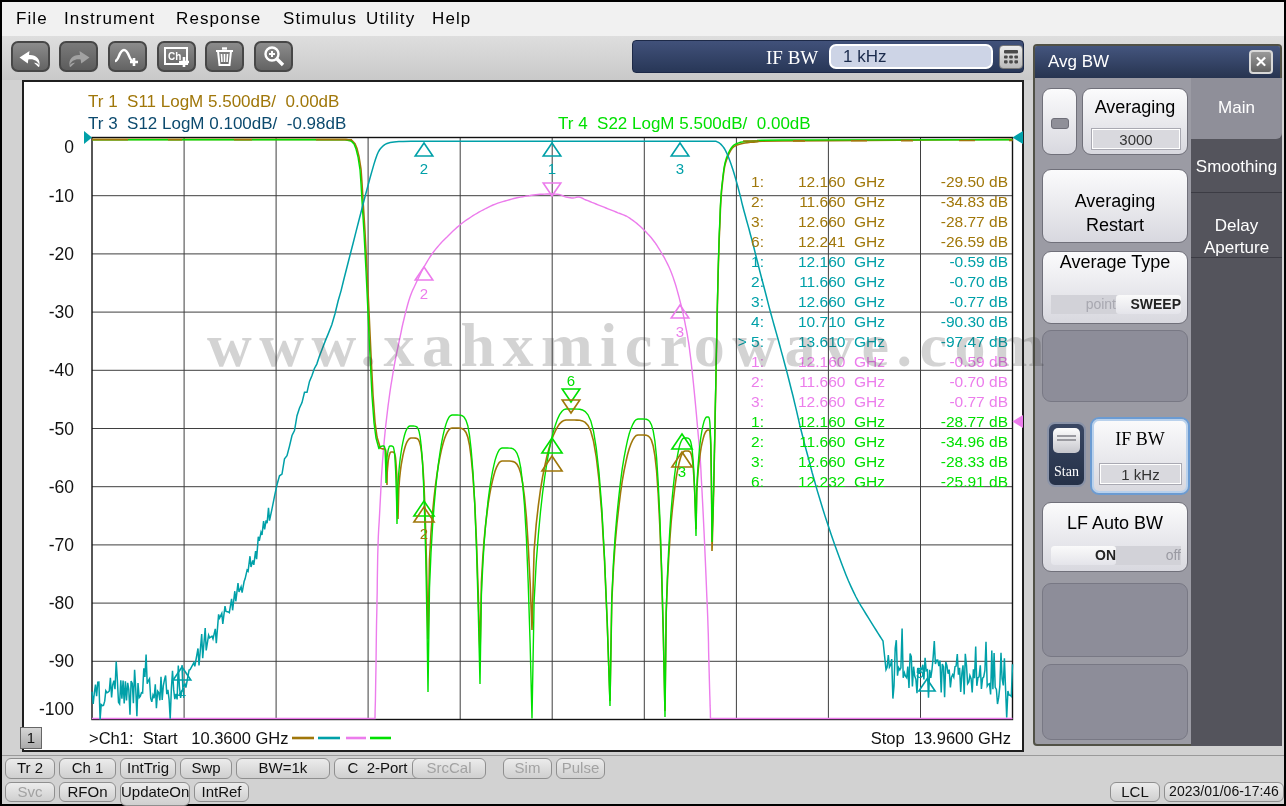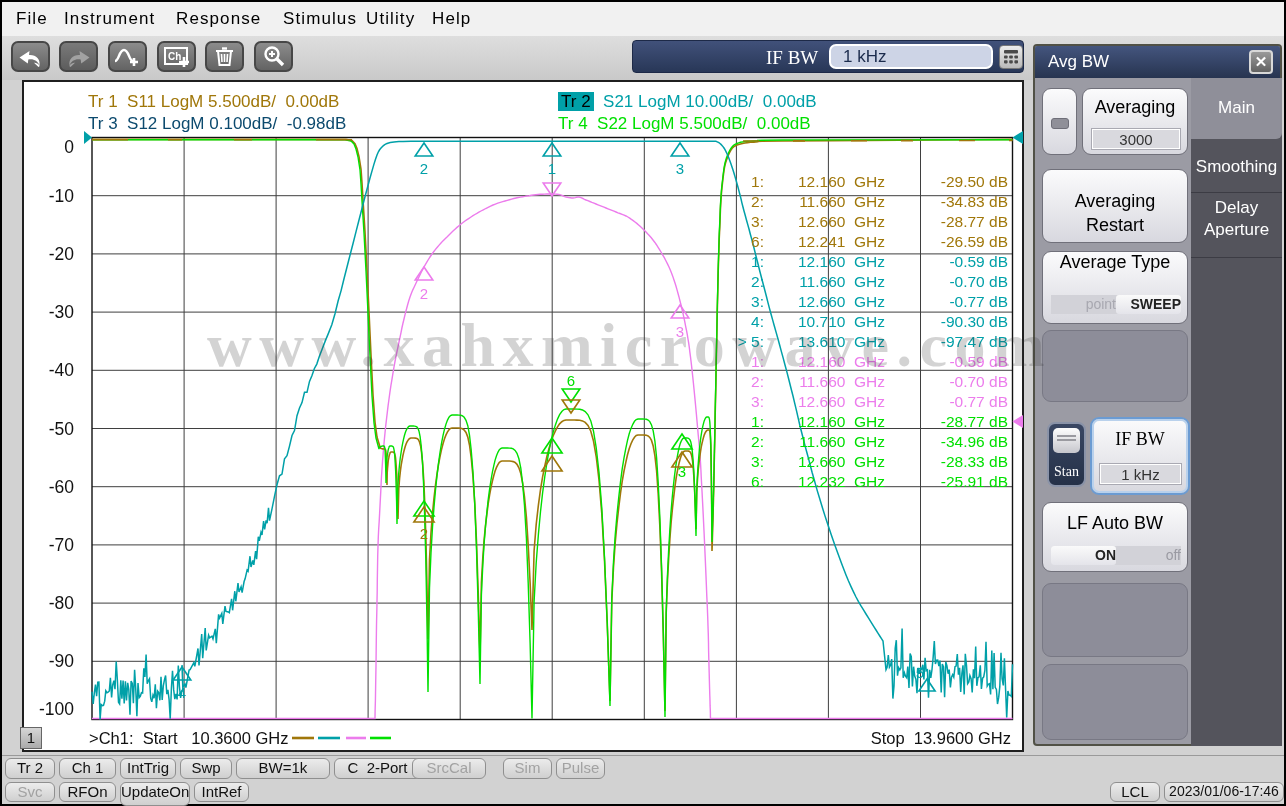--- a/index.html
+++ b/index.html
@@ -28,21 +28,21 @@
          border:2px solid #515146; border-radius:4px; }
 #ptitle { left:0; top:0; width:100%; height:32px; background:linear-gradient(#44557e,#273450);
           border-radius:2px 2px 0 0; color:#fff; font-size:17px; padding:6px 0 0 13px; }
 #pclose { left:214px; top:4px; width:24px; height:24px; background:linear-gradient(#9a9a9a,#626262);
           border:2px solid #d8d8d8; border-radius:4px; color:#fff; font-size:15px; font-weight:bold;
           text-align:center; line-height:19px; }
 #tabcol { left:156px; top:32px; width:91px; height:668px; background:#54545c; }
 .tab { position:absolute; left:0; width:91px; color:#fff; font-size:17px; text-align:center; }
 #tabmain { top:0px; height:61px; background:#8f8f99; border-radius:0 0 6px 0; padding-top:20px; }
 #tabsmooth { top:62px; height:53px; padding-top:17px; border-bottom:1px solid #3c3c44; }
-#tabdelay { top:116px; height:64px; padding-top:3px; line-height:22px; border-bottom:1px solid #3c3c44; }
+#tabdelay { top:116px; height:64px; padding-top:21px; line-height:22px; border-bottom:1px solid #3c3c44; }
 .pbtn { position:absolute; background:linear-gradient(#fbfbfc,#d8d8df); border:1px solid #70707a;
         border-radius:9px; color:#000; text-align:center; }
 .pbtn .t { font-size:18px; }
 .vbox { position:absolute; background:#d9d9de; border:1px solid #ffffff; outline:1px solid #a9a9b2;
         font-size:15px; color:#333; text-align:center; }
 .phold { position:absolute; background:#8d8d99; border:1px solid #787884; border-radius:9px; }
 .togg { position:absolute; height:19px; border-radius:3px; font-size:14px; }
 .togg .on { position:absolute; left:0; top:0; width:50%; height:100%; background:linear-gradient(#fafafa,#e4e4ea);
             color:#222; font-weight:bold; border-radius:3px; }
 .togg .off { position:absolute; right:0; top:0; width:50%; height:100%; background:#d2d2d8; color:#9a9aa2; }
@@ -241,21 +241,20 @@
         <path d="M1000,50 L989.5,56.5 L1000,63 Z" fill="#00a0a8"></path>
         <path d="M1000,334 L989.5,340.5 L1000,347 Z" fill="#ec7cec"></path>
 <text x="66" y="663" font-size="16.5" fill="#111">&gt;Ch1:&nbsp; Start&nbsp;&nbsp; 10.3600 GHz</text>
 <line x1="269" y1="657" x2="291" y2="657" stroke="#a0770a" stroke-width="2.6"></line>
 <line x1="295" y1="657" x2="317" y2="657" stroke="#00a0a8" stroke-width="2.6"></line>
 <line x1="323" y1="657" x2="343" y2="657" stroke="#ec7cec" stroke-width="2.6"></line>
 <line x1="347" y1="657" x2="368" y2="657" stroke="#00e000" stroke-width="2.6"></line>
 <text x="988" y="663" text-anchor="end" font-size="16.5" fill="#111">Stop&nbsp; 13.9600 GHz</text>
 </svg>
   <span class="hdr" style="left:64px;top:10px;color:#a0770a">Tr 1&nbsp;&nbsp;S11 LogM 5.500dB/&nbsp; 0.00dB</span>
-  <span class="hdr" style="left:534px;top:10px"><span style="background:#00a0a8;color:#000;padding:0 3px">Tr 2</span><span style="color:#00a0a8">&nbsp; S21 LogM 10.00dB/&nbsp; 0.00dB</span></span>
   <span class="hdr" style="left:64px;top:32px;color:#0c4a6e">Tr 3&nbsp;&nbsp;S12 LogM 0.100dB/&nbsp; -0.98dB</span>
   <span class="hdr" style="left:534px;top:32px;color:#00e000">Tr 4&nbsp;&nbsp;S22 LogM 5.500dB/&nbsp; 0.00dB</span>
  </div>
  <div class="abs" id="ch1box">1</div>
  <div class="abs" id="panel">
   <div class="abs" id="ptitle">Avg BW</div>
   <div class="abs" id="pclose">✕</div>
   <div class="abs" id="tabcol">
    <div class="tab" id="tabmain">Main</div>
    <div class="tab" id="tabsmooth">Smoothing</div>

